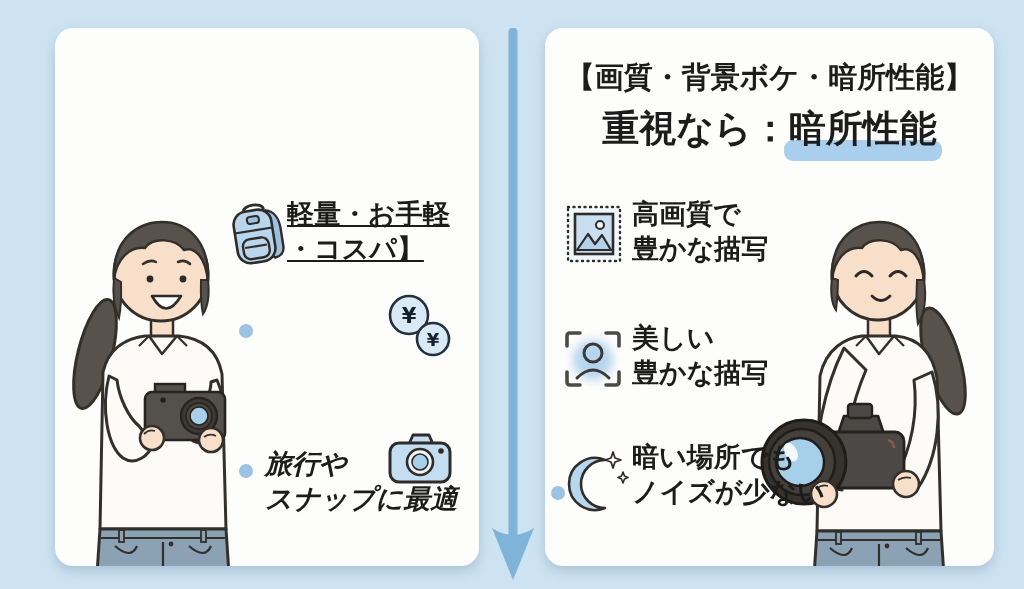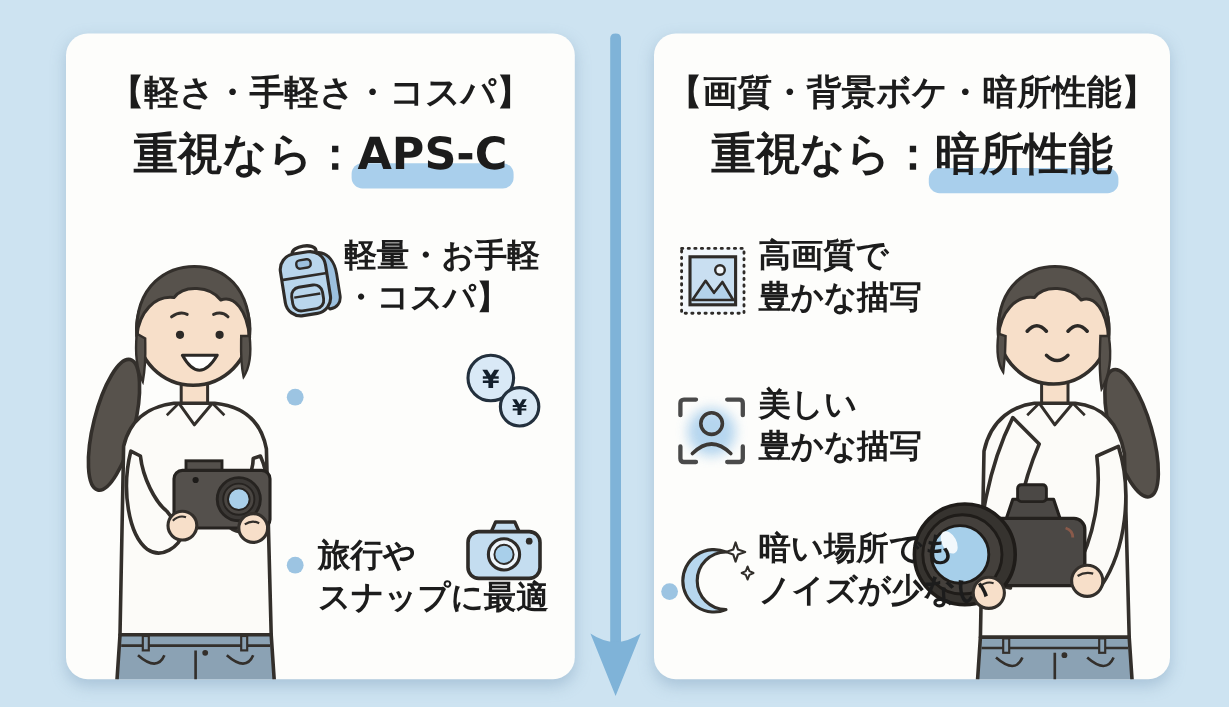--- a/index.html
+++ b/index.html
@@ -11,21 +11,21 @@
     position:relative;
   }
   .canvas{position:absolute;inset:0;}
   .card{
     position:absolute;top:28px;height:538px;
     background:#fdfdfb;border-radius:18px;
     box-shadow:0 5px 12px rgba(110,145,175,.38);
     overflow:hidden;
   }
   .card-left{left:55px;width:424px;}
-  .card-right{left:545px;width:430px;}
+  .card-right{left:545px;width:430px;padding-left:19px;}
   .card-title{position:absolute;top:0;left:0;right:0;text-align:center;z-index:5;}
   .title-line1{
     margin-top:30px;font-size:29px;font-weight:800;letter-spacing:0px;
     white-space:nowrap;
   }
   .title-line2{
     margin-top:6px;font-size:37px;font-weight:800;white-space:nowrap;
   }
   .hl{position:relative;display:inline-block;z-index:0;}
   .hl::after{
@@ -43,24 +43,20 @@
   .icon{position:absolute;z-index:6;}
   .illustration{position:absolute;z-index:2;}
   .divider-arrow{position:absolute;left:491px;top:28px;width:44px;height:560px;z-index:1;}
 </style>
 </head>
 <body>
 
 <div class="canvas">
 
   <div class="card card-left">
-    <div class="card-title">
-      <div class="title-line1">【軽さ・手軽さ・コスパ】</div>
-      <div class="title-line2"><span>重視なら：</span><span class="hl">APS-C</span></div>
-    </div>
 
     <svg class="illustration" style="left:4px;top:166px;" width="202" height="380" viewBox="0 0 202 380">
 
       <ellipse cx="36" cy="160" rx="17" ry="56" transform="rotate(14 36 160)" fill="#57524c" stroke="#332f2b" stroke-width="3"></ellipse>
 
       <rect x="92" y="118" width="22" height="28" fill="#f7dfc9" stroke="#332f2b" stroke-width="2.5"></rect>
 
       <path d="M44,178 C50,152 70,144 86,142 L120,142 C140,144 158,154 163,180 L167,335 L41,335 Z" fill="#fcfbf8" stroke="#332f2b" stroke-width="3" stroke-linejoin="round"></path>
 
       <path d="M90,142 L103,160 L118,142" fill="none" stroke="#332f2b" stroke-width="2.5" stroke-linejoin="round"></path>
@@ -108,33 +104,33 @@
       <g transform="rotate(-9 28 35)">
         <path d="M40,14 C48,16 52,24 52,34 L52,52 C52,58 48,62 42,62 L40,60 Z" fill="#9cc0de" stroke="#2e2b28" stroke-width="2.4"></path>
         <path d="M18,12 C18,5 38,5 38,12" fill="none" stroke="#2e2b28" stroke-width="2.8" stroke-linecap="round"></path>
         <rect x="6" y="12" width="38" height="52" rx="13" fill="#b9d6ec" stroke="#2e2b28" stroke-width="2.6"></rect>
         <path d="M6,32 L44,32" stroke="#2e2b28" stroke-width="2.2"></path>
         <rect x="12" y="40" width="26" height="20" rx="7" fill="#b9d6ec" stroke="#2e2b28" stroke-width="2.4"></rect>
         <path d="M14,48 L36,48" stroke="#2e2b28" stroke-width="2"></path>
         <rect x="20" y="18" width="12" height="7" rx="3" fill="#9cc0de" stroke="#2e2b28" stroke-width="2"></rect>
       </g>
     </svg>
-    <div class="feature-text" style="left:232px;top:168px;">軽量・お手軽
+    <div class="feature-text" style="left:232px;top:168px;text-decoration:underline;">軽量・お手軽
 ・コスパ】</div>
 
     <span class="bullet-dot" style="left:184px;top:296px;"></span>
     <svg class="icon" style="left:330px;top:266px;" width="66" height="66" viewBox="0 0 66 66">
       <circle cx="24" cy="21" r="19" fill="#d9e9f6" stroke="#23303d" stroke-width="2.6"></circle>
       <text x="24" y="29" text-anchor="middle" font-size="21" font-weight="bold" fill="#14202c" font-family="DejaVu Sans, sans-serif">¥</text>
       <circle cx="48" cy="45" r="16" fill="#d9e9f6" stroke="#23303d" stroke-width="2.6"></circle>
       <text x="48" y="52" text-anchor="middle" font-size="18" font-weight="bold" fill="#14202c" font-family="DejaVu Sans, sans-serif">¥</text>
     </svg>
 
     <span class="bullet-dot" style="left:184px;top:436px;"></span>
-    <div class="feature-text" style="left:210px;top:418px;">旅行や
+    <div class="feature-text" style="left:210px;top:418px;font-style:italic;">旅行や
 スナップに最適</div>
     <svg class="icon" style="left:332px;top:402px;" width="66" height="56" viewBox="0 0 66 56">
       <path d="M22,14 L26,5 L42,5 L46,14" fill="#c4ddf0" stroke="#2e2b28" stroke-width="2.8" stroke-linejoin="round"></path>
       <rect x="3" y="13" width="60" height="39" rx="9" fill="#c4ddf0" stroke="#2e2b28" stroke-width="3"></rect>
       <circle cx="33" cy="32" r="13" fill="#eef5fb" stroke="#2e2b28" stroke-width="2.6"></circle>
       <circle cx="33" cy="32" r="8" fill="#a8cfea" stroke="#2e2b28" stroke-width="1.6"></circle>
       <circle cx="54" cy="21" r="2.8" fill="#2e2b28"></circle>
     </svg>
   </div>
 

